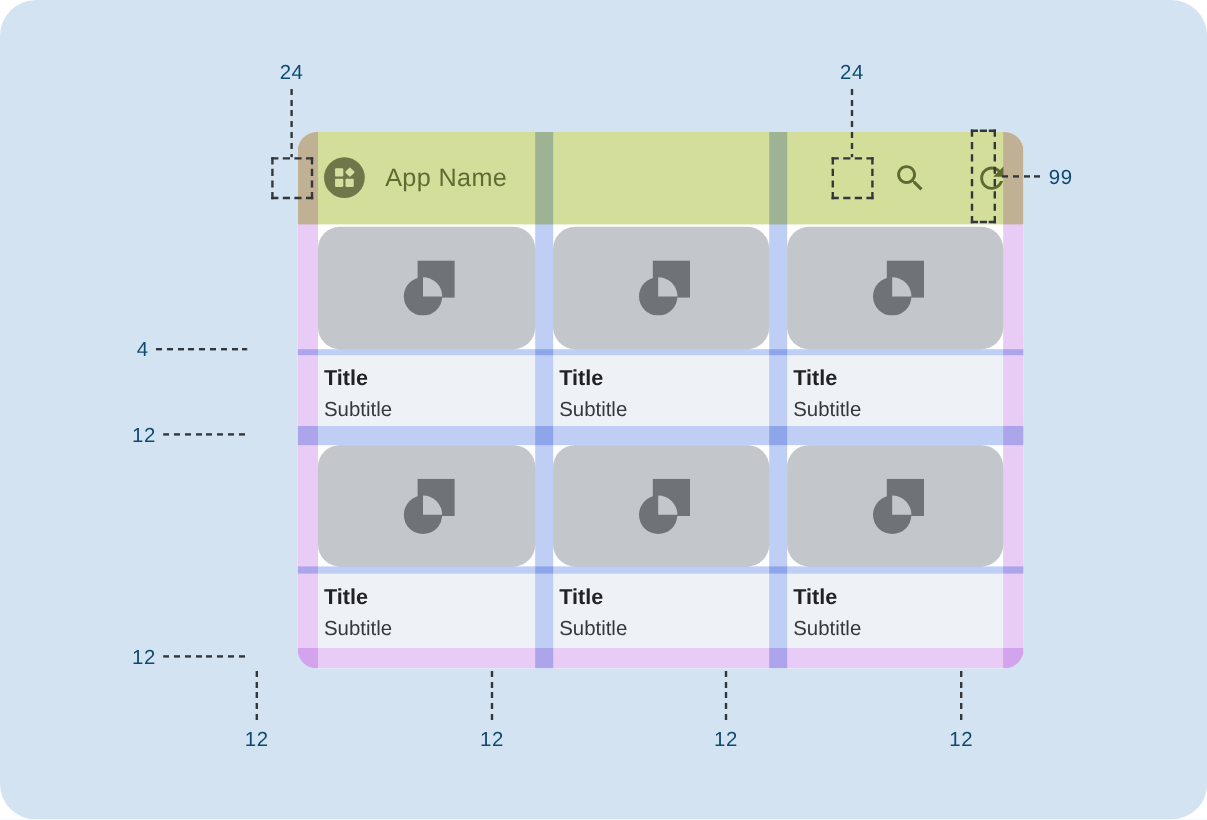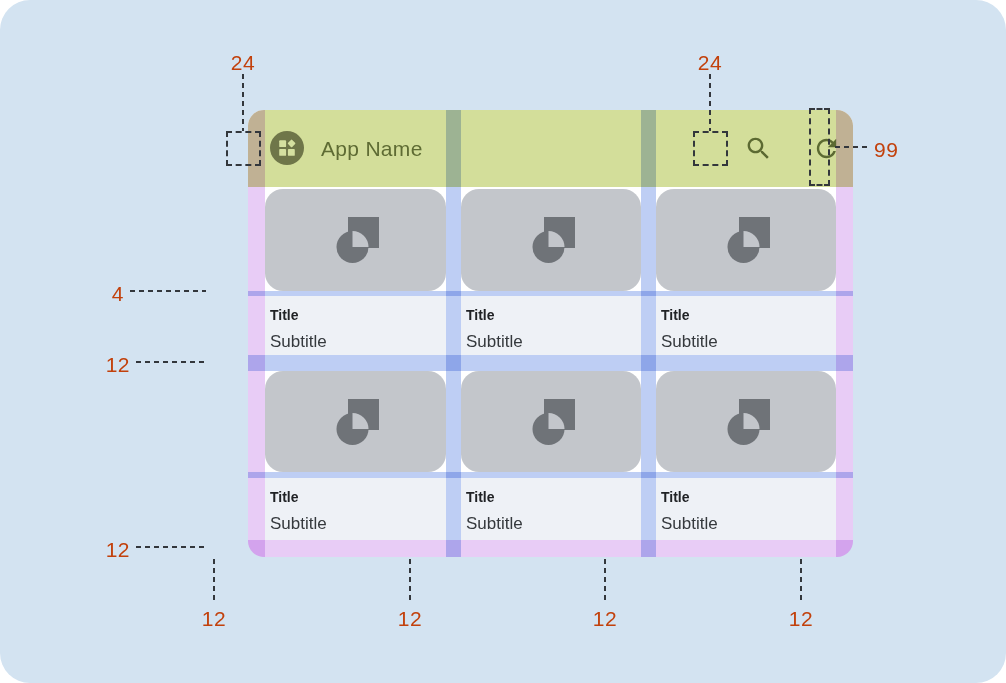--- a/index.html
+++ b/index.html
@@ -37,41 +37,41 @@
   .c1 { left: 17px;  width: 181px; }
   .c2 { left: 213px; width: 180px; }
   .c3 { left: 408px; width: 180px; }
   .img { position: absolute; background: #C3C6CB; border-radius: 18px;
          display: flex; align-items: center; justify-content: center; }
   .r1i { top: 79px;  height: 102px; }
   .r2i { top: 261px; height: 101px; }
   .txt { position: absolute; background: #EEF1F6; padding: 5px 0 0 5px; }
   .r1t { top: 186px; height: 59px; }
   .r2t { top: 368px; height: 62px; }
-  .t { font-size: 14px; font-weight: 700; color: #202225; line-height: 28px; }
+  .t { font-size: 18px; font-weight: 700; color: #202225; line-height: 28px; }
   .s { font-size: 17px; font-weight: 400; color: #35393D; line-height: 26px; }
 
   
   .band, .strip { position: absolute; mix-blend-mode: multiply; pointer-events: none; }
   .band { left: 0; width: 605px; }
   .blue   { background: #BECEF4; }
   .purple { background: #E8CCF6; }
   .b-gap1 { top: 181px; height: 5px; }
   .b-row  { top: 245px; height: 16px; }
   .b-gap2 { top: 362px; height: 6px; }
   .b-bottom { top: 430px; height: 17px; }
   .strip { top: 0; height: 447px; }
   .s-left  { left: 0;    width: 17px; }
   .s-g1    { left: 198px; width: 15px; }
   .s-g2    { left: 393px; width: 15px; }
   .s-right { left: 588px; width: 17px; }
 
   
   .dim {
-    position: absolute; font-size: 21px; font-weight: 500; color: #c2410c;
+    position: absolute; font-size: 17px; font-weight: 500; color: #0c4a6e;
     letter-spacing: .5px; white-space: nowrap;
   }
   .dim.center { transform: translateX(-50%); }
   .dim.rightal { text-align: right; }
   .dash-v { position: absolute; width: 2px;
     background: repeating-linear-gradient(to bottom, #33373C 0 5px, transparent 5px 9px); }
   .dash-h { position: absolute; height: 2px;
     background: repeating-linear-gradient(to right, #33373C 0 5px, transparent 5px 9px); }
   .dash-box { position: absolute; border: 2px dashed #33373C; background: transparent; }
 </style>

